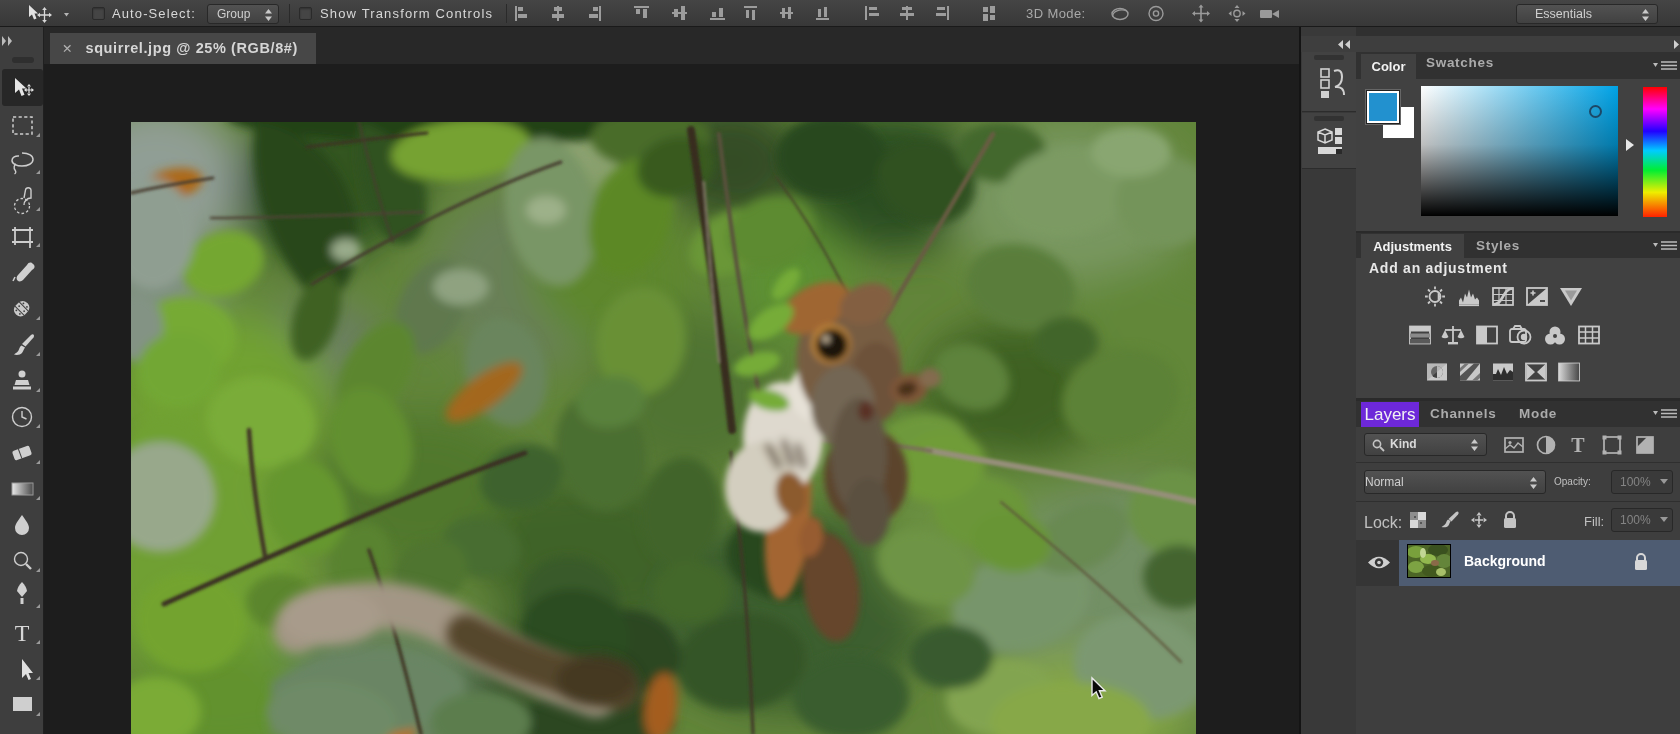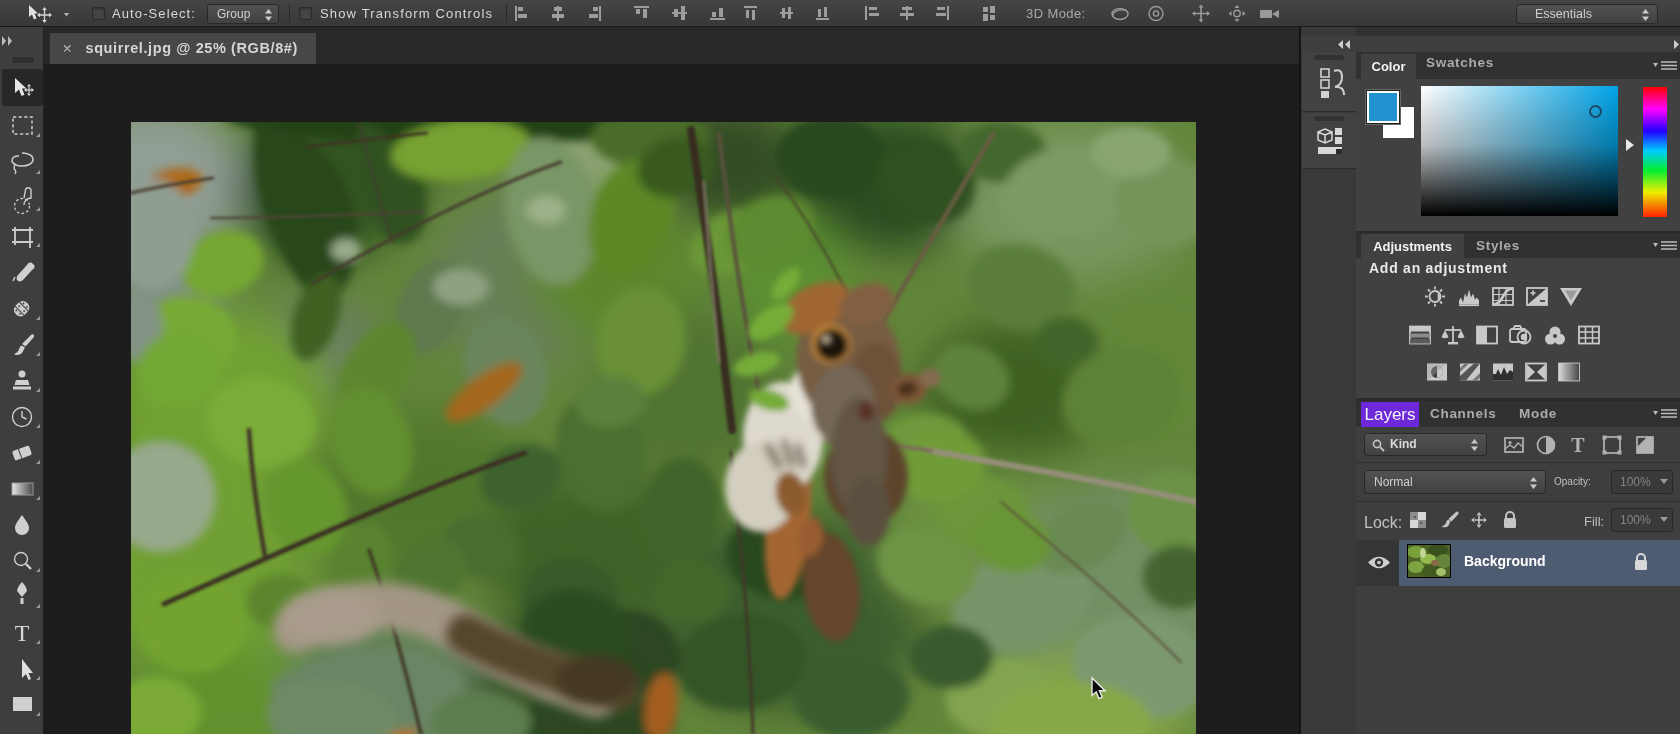--- a/index.html
+++ b/index.html
@@ -706,21 +706,21 @@
         </g>
         <g transform="translate(149,12)">
           <rect x="-8" y="-8" width="16" height="16"></rect>
           <path d="M-8 2 L2 -8 L8 -8 L8 8 L-8 8 Z" fill="#b2b2b2" stroke="none"></path>
         </g>
       </g>
     </svg>
     <div class="abs" style="left:0;top:35px;width:324px;height:1px;background:#2f2f2f"></div>
 
     <div class="dd" style="left:8px;top:43px;width:182px;height:24px;line-height:22px">
-      <span style="margin-left:9px">Normal</span>
+      <span style="">Normal</span>
       <svg class="abs" style="right:7px;top:6px" width="9" height="12">
           <path d="M4.5 0 l3.5 4.5 h-7 Z M4.5 12 l3.5 -4.5 h-7 Z" fill="#c9c9c9"></path>
         </svg>
     </div>
     <div class="lbl" style="left:198px;top:49px;font-size:10px;color:#c0c0c0">Opacity:</div>
     <div class="dd" style="left:255px;top:43px;width:62px;height:24px;line-height:22px;background:#3a3a3a">
       <span style="margin-left:8px;color:#848484">100%</span>
       <span class="abs" style="right:4px;top:8px;width:0;height:0;border-left:4px solid transparent;border-right:4px solid transparent;border-top:5px solid #999"></span>
     </div>
     <div class="abs" style="left:0;top:74px;width:324px;height:1px;background:#2f2f2f"></div>

